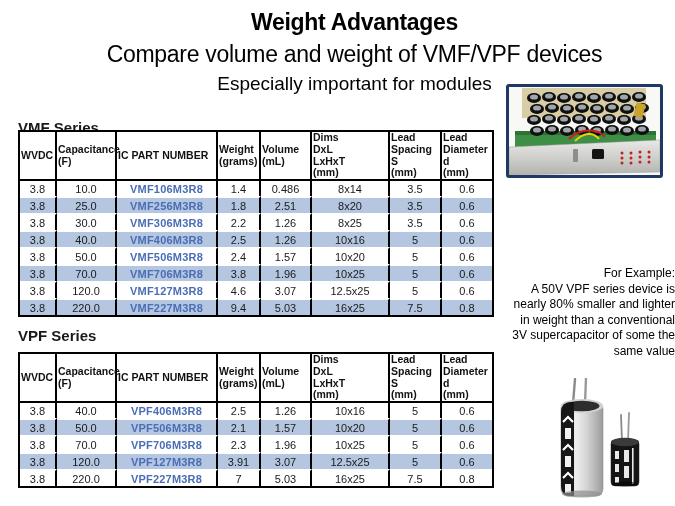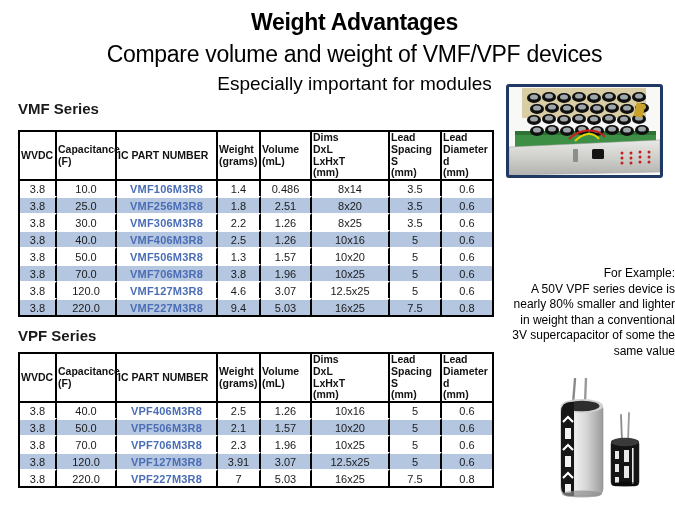--- a/index.html
+++ b/index.html
@@ -7,21 +7,21 @@
     position:relative; width:675px; height:506px; background:#ffffff;
     font-family:"Liberation Sans", sans-serif; overflow:hidden; color:#000;
   }
   
   .titles { position:absolute; top:9px; left:0; width:675px; text-align:center;padding-left:17px; }
   .t1 { font-size:23px; font-weight:bold; letter-spacing:-0.3px; }
   .t2 { font-size:23px; margin-top:5px; letter-spacing:-0.3px; }
   .t3 { font-size:19px; margin-top:5px; }
   
   .series-label { position:absolute; left:18px; font-size:15px; font-weight:bold; color:#1a1a1a; }
-  .series-label.vmf { top:100px; }
+  .series-label.vmf { top:119px; }
   .series-label.vpf { top:327px; }
   
   table.spec {
     position:absolute; left:18px; width:472px;
     border:2px solid #000; border-collapse:separate; border-spacing:0;
     table-layout:fixed; background:#fff;
   }
   table.spec.vmf { top:130px; }
   table.spec.vpf { top:352px; }
   col.c0{width:37px} col.c1{width:60px} col.c2{width:101px} col.c3{width:43px}
@@ -142,21 +142,21 @@
           <td>2.5</td>
           <td>1.26</td>
           <td>10x16</td>
           <td>5</td>
           <td>0.6</td>
         </tr>
         <tr>
           <td>3.8</td>
           <td>50.0</td>
           <td class="pn">VMF506M3R8</td>
-          <td>1.3</td>
+          <td>2.4</td>
           <td>1.57</td>
           <td>10x20</td>
           <td>5</td>
           <td>0.6</td>
         </tr>
         <tr class="alt">
           <td>3.8</td>
           <td>70.0</td>
           <td class="pn">VMF706M3R8</td>
           <td>3.8</td>

